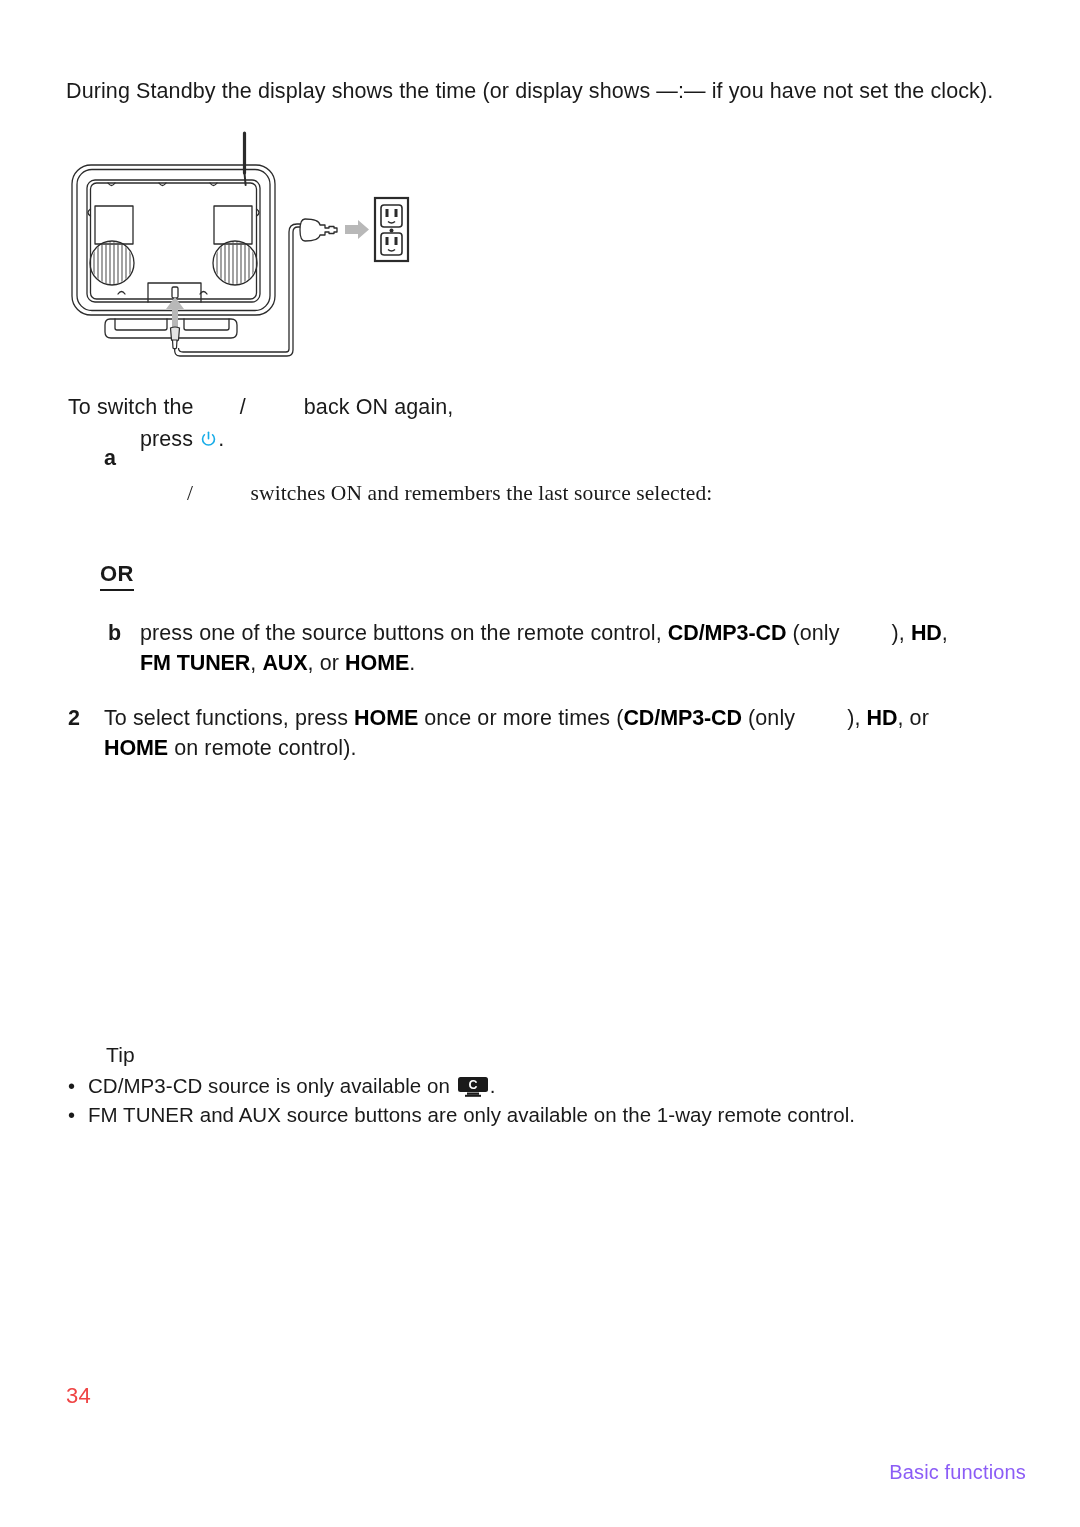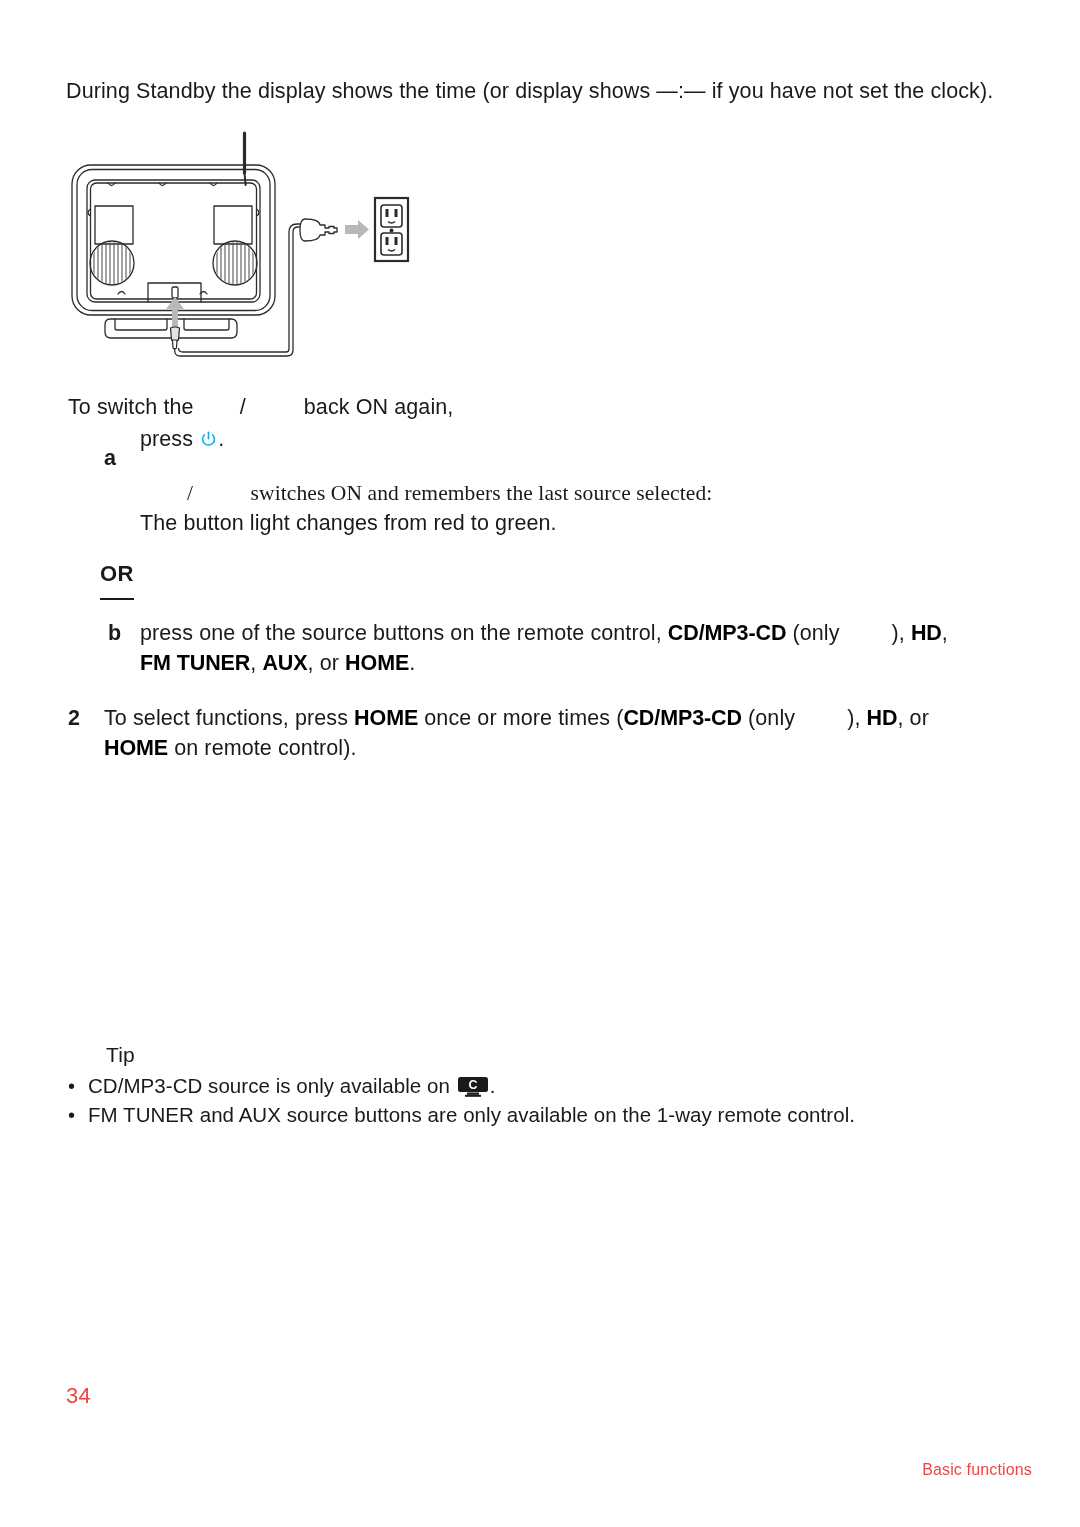--- a/index.html
+++ b/index.html
@@ -65,21 +65,21 @@
   .sub-line-1 { left: 161px; top: 478px; width: 840px; font-family: Liberation Serif, serif; }
   .sub-line-2 { left: 140px; top: 508px; width: 840px; }
 
   .or-block {
     position: absolute;
     left: 100px; top: 561px;
     font-size: 22px;
     font-weight: bold;
     letter-spacing: 0.4px;
     border-bottom: 2.5px solid #1a1a1a;
-    padding-bottom: 11px;
+    padding-bottom: 2px;
     line-height: 26px;
   }
 
   .step-b-marker {
     left: 108px; top: 618px;
     font-weight: bold;
   }
   .step-b-text {
     left: 140px; top: 618px;
     width: 880px;
@@ -154,24 +154,24 @@
   .footer-page {
     position: absolute;
     left: 66px;
     top: 1383px;
     font-size: 22px;
     color: #ef4444;
     letter-spacing: 0.3px;
   }
   .footer-section {
     position: absolute;
-    right: 48px;
+    right: 54px;
     top: 1461px;
-    font-size: 16px;
-    color: #ef4444;
+    font-size: 20px;
+    color: #8b5cf6;
     letter-spacing: 0.15px;
   }
 </style>
 </head>
 <body>
 
 <div class="page">
 
   <div class="line intro">During Standby the display shows the time (or display shows —:— if you have not set the clock).</div>
 
@@ -292,21 +292,20 @@
   <div class="line to-switch"><span>To switch the </span><span class="gap-md"></span><span>/</span><span class="gap-lg"></span><span> back ON again,</span></div>
 
   <div class="line step-a-marker">a</div>
   <div class="line step-a-text"><span>press </span><span class="power-glyph"><svg width="17" height="17" viewBox="0 0 20 20">
           <path d="M5.2 4.4 a7 7 0 1 0 9.6 0" fill="none" stroke="#17ACE8" stroke-width="1.9" stroke-linecap="round"></path>
           <path d="M10 1.6 L10 9" fill="none" stroke="#17ACE8" stroke-width="1.9" stroke-linecap="round"></path>
         </svg></span><span>.</span></div>
 
   <div class="line sub-line-1"><span class="gap-sm"></span><span>/</span><span class="gap-lg"></span><span> switches ON and remembers the last source selected:</span></div>
 
-  <div class="line sub-line-2">The button light changes from red to green.</div>
 
   <div class="or-block">OR</div>
 
   <div class="line step-b-marker">b</div>
   <div class="line step-b-text"><span>press one of the source buttons on the remote control, </span><span class="accent">CD/MP3-CD</span><span> (only</span><span class="gap-lg"></span><span>), </span><span class="accent">HD</span><span>,</span><br><span class="accent">FM TUNER</span><span>, </span><span class="accent">AUX</span><span>, or </span><span class="accent">HOME</span><span>.</span></div>
 
   <div class="line step-2-marker">2</div>
   <div class="line step-2-text"><span>To select functions, press </span><span class="accent">HOME</span><span> once or more times (</span><span class="accent">CD/MP3-CD</span><span> (only</span><span class="gap-lg"></span><span>), </span><span class="accent">HD</span><span>, or </span><br><span class="accent">HOME</span><span> on remote control).</span></div>
 
   <div class="tip-title">Tip</div>

